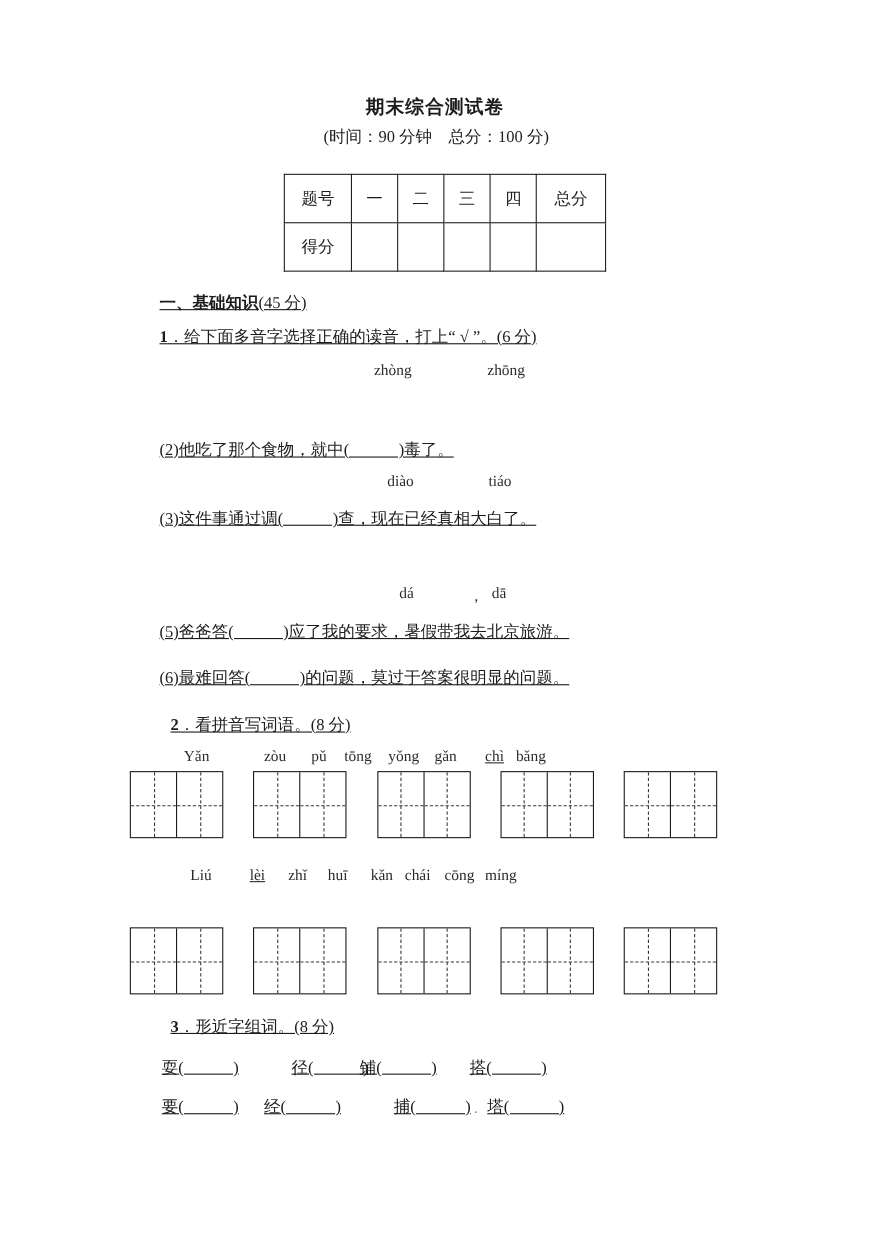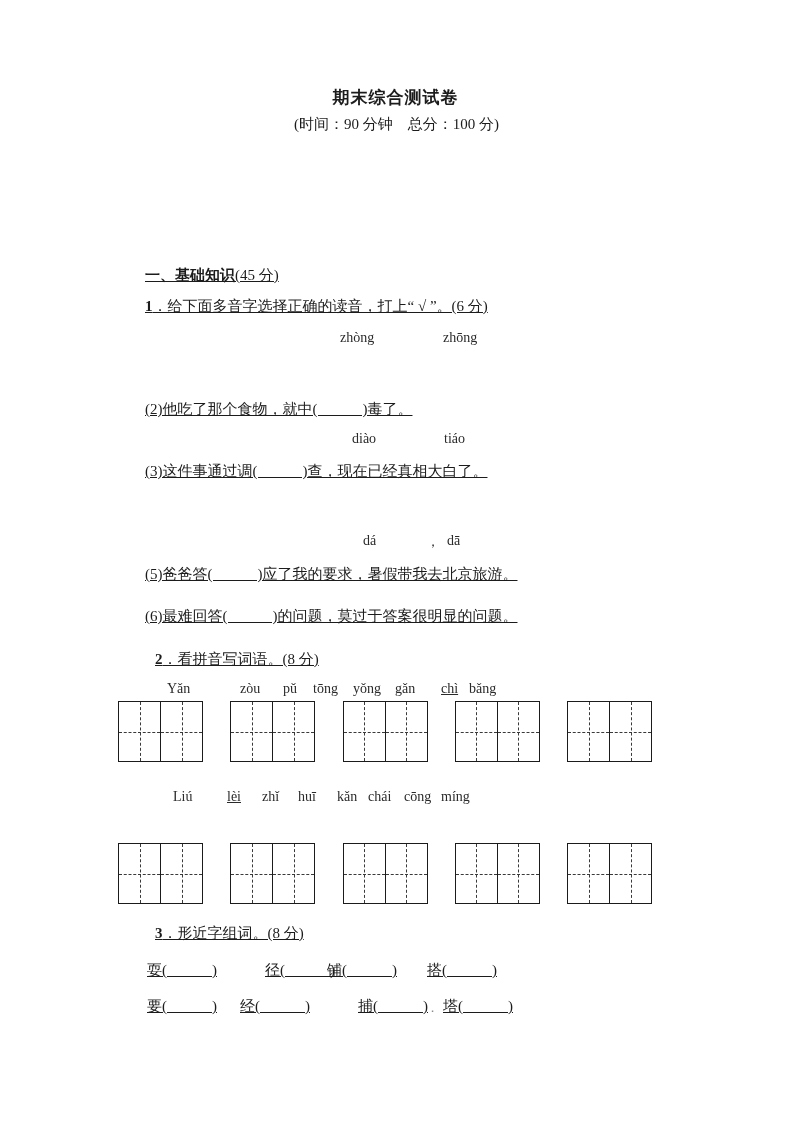--- a/index.html
+++ b/index.html
@@ -57,20 +57,40 @@
   .artifact { color:#8a8a8a; font-size:13px; }
 </style>
 </head>
 <body>
 
 <div class="page">
 
   <div class="title">期末综合测试卷</div>
   <div class="subtitle">(时间：90 分钟　总分：100 分)</div>
 
+  <table class="score-table">
+    <tbody>
+        <tr>
+      <td class="cw-label">题号</td>
+      <td class="cw-num">一</td>
+      <td class="cw-num">二</td>
+      <td class="cw-num">三</td>
+      <td class="cw-num">四</td>
+      <td class="cw-total">总分</td>
+    </tr>
+    <tr>
+      <td class="cw-label">得分</td>
+      <td class="cw-num"></td>
+      <td class="cw-num"></td>
+      <td class="cw-num"></td>
+      <td class="cw-num"></td>
+      <td class="cw-total"></td>
+    </tr>
+  </tbody>
+    </table>
 
   <div class="abs line" style="left:145px; top:266px;"><span class="bold">一、基础知识</span><span>(45 分)</span></div>
 
   <div class="abs line" style="left:145px; top:297px;"><span class="bold">1</span><span>．给下面多音字选择正确的读音，打上“ √ ”。(6 分)</span></div>
 
   <span class="abs pinyin" style="left:340px; top:330px;">zhòng</span>
   <span class="abs pinyin" style="left:443px; top:330px;">zhōng</span>
 
   <div class="abs line" style="left:145px; top:400px;">(2)他吃了那个食物，就中(　　　)毒了。</div>
 

